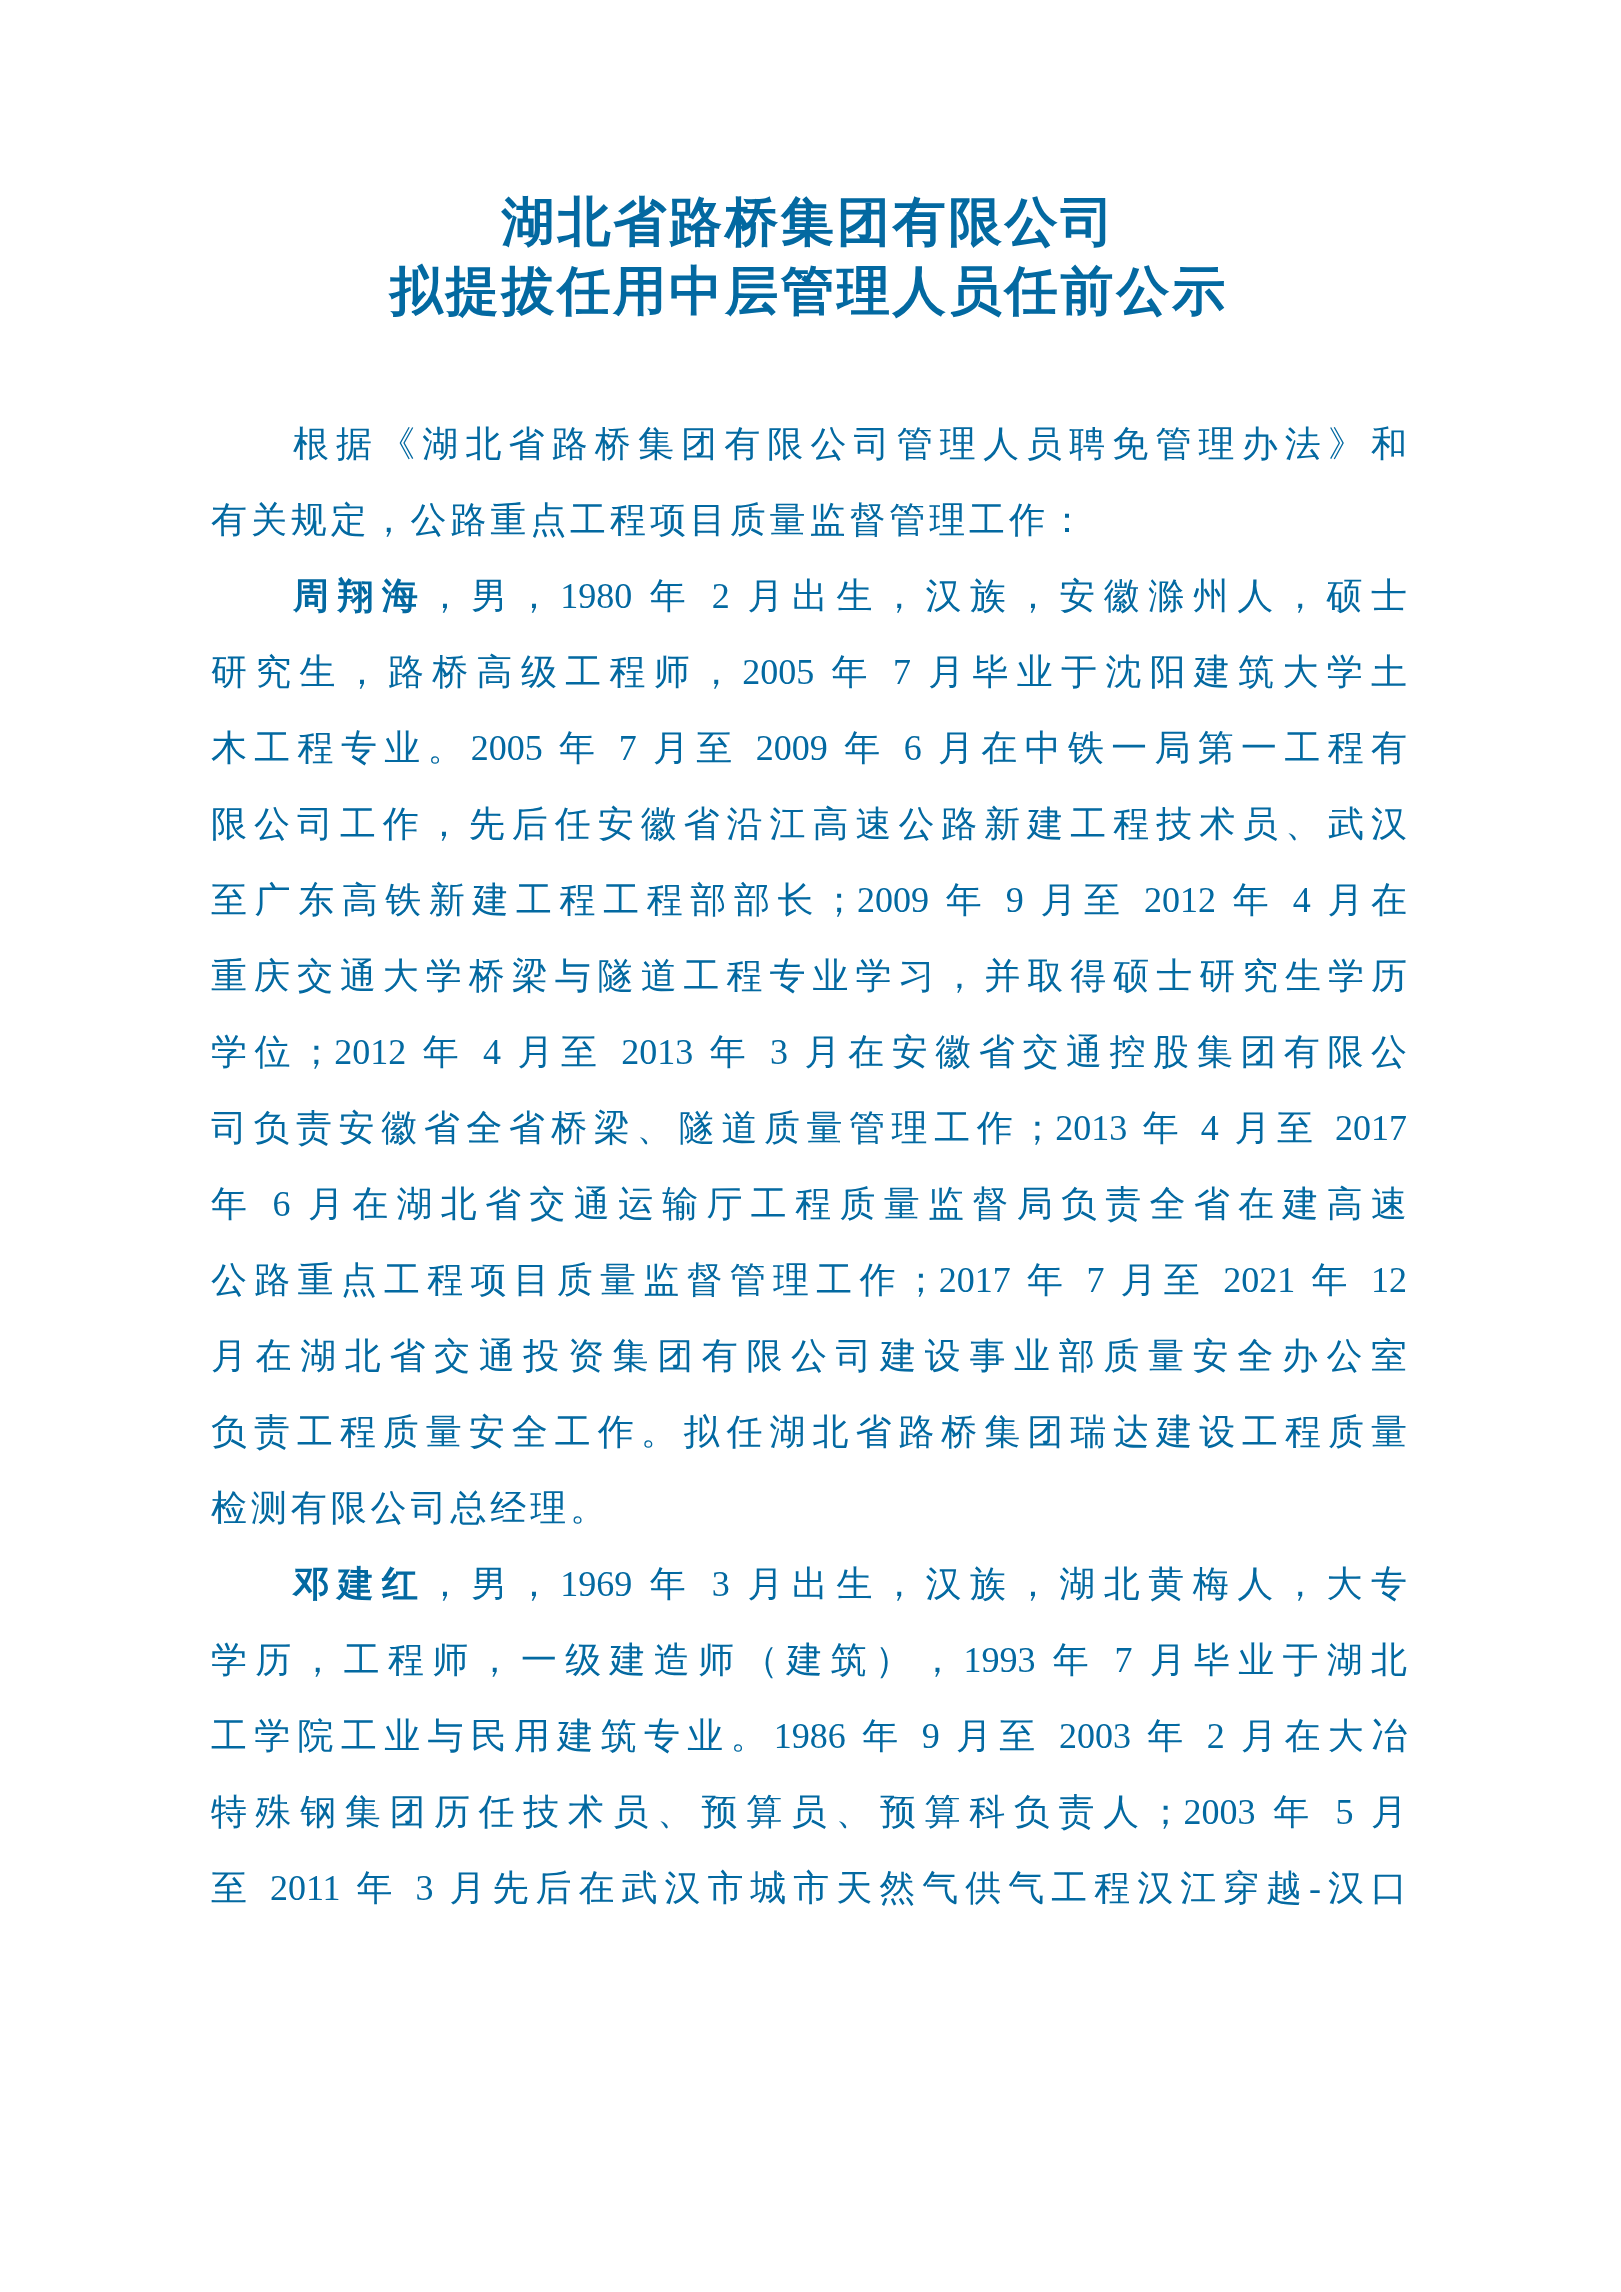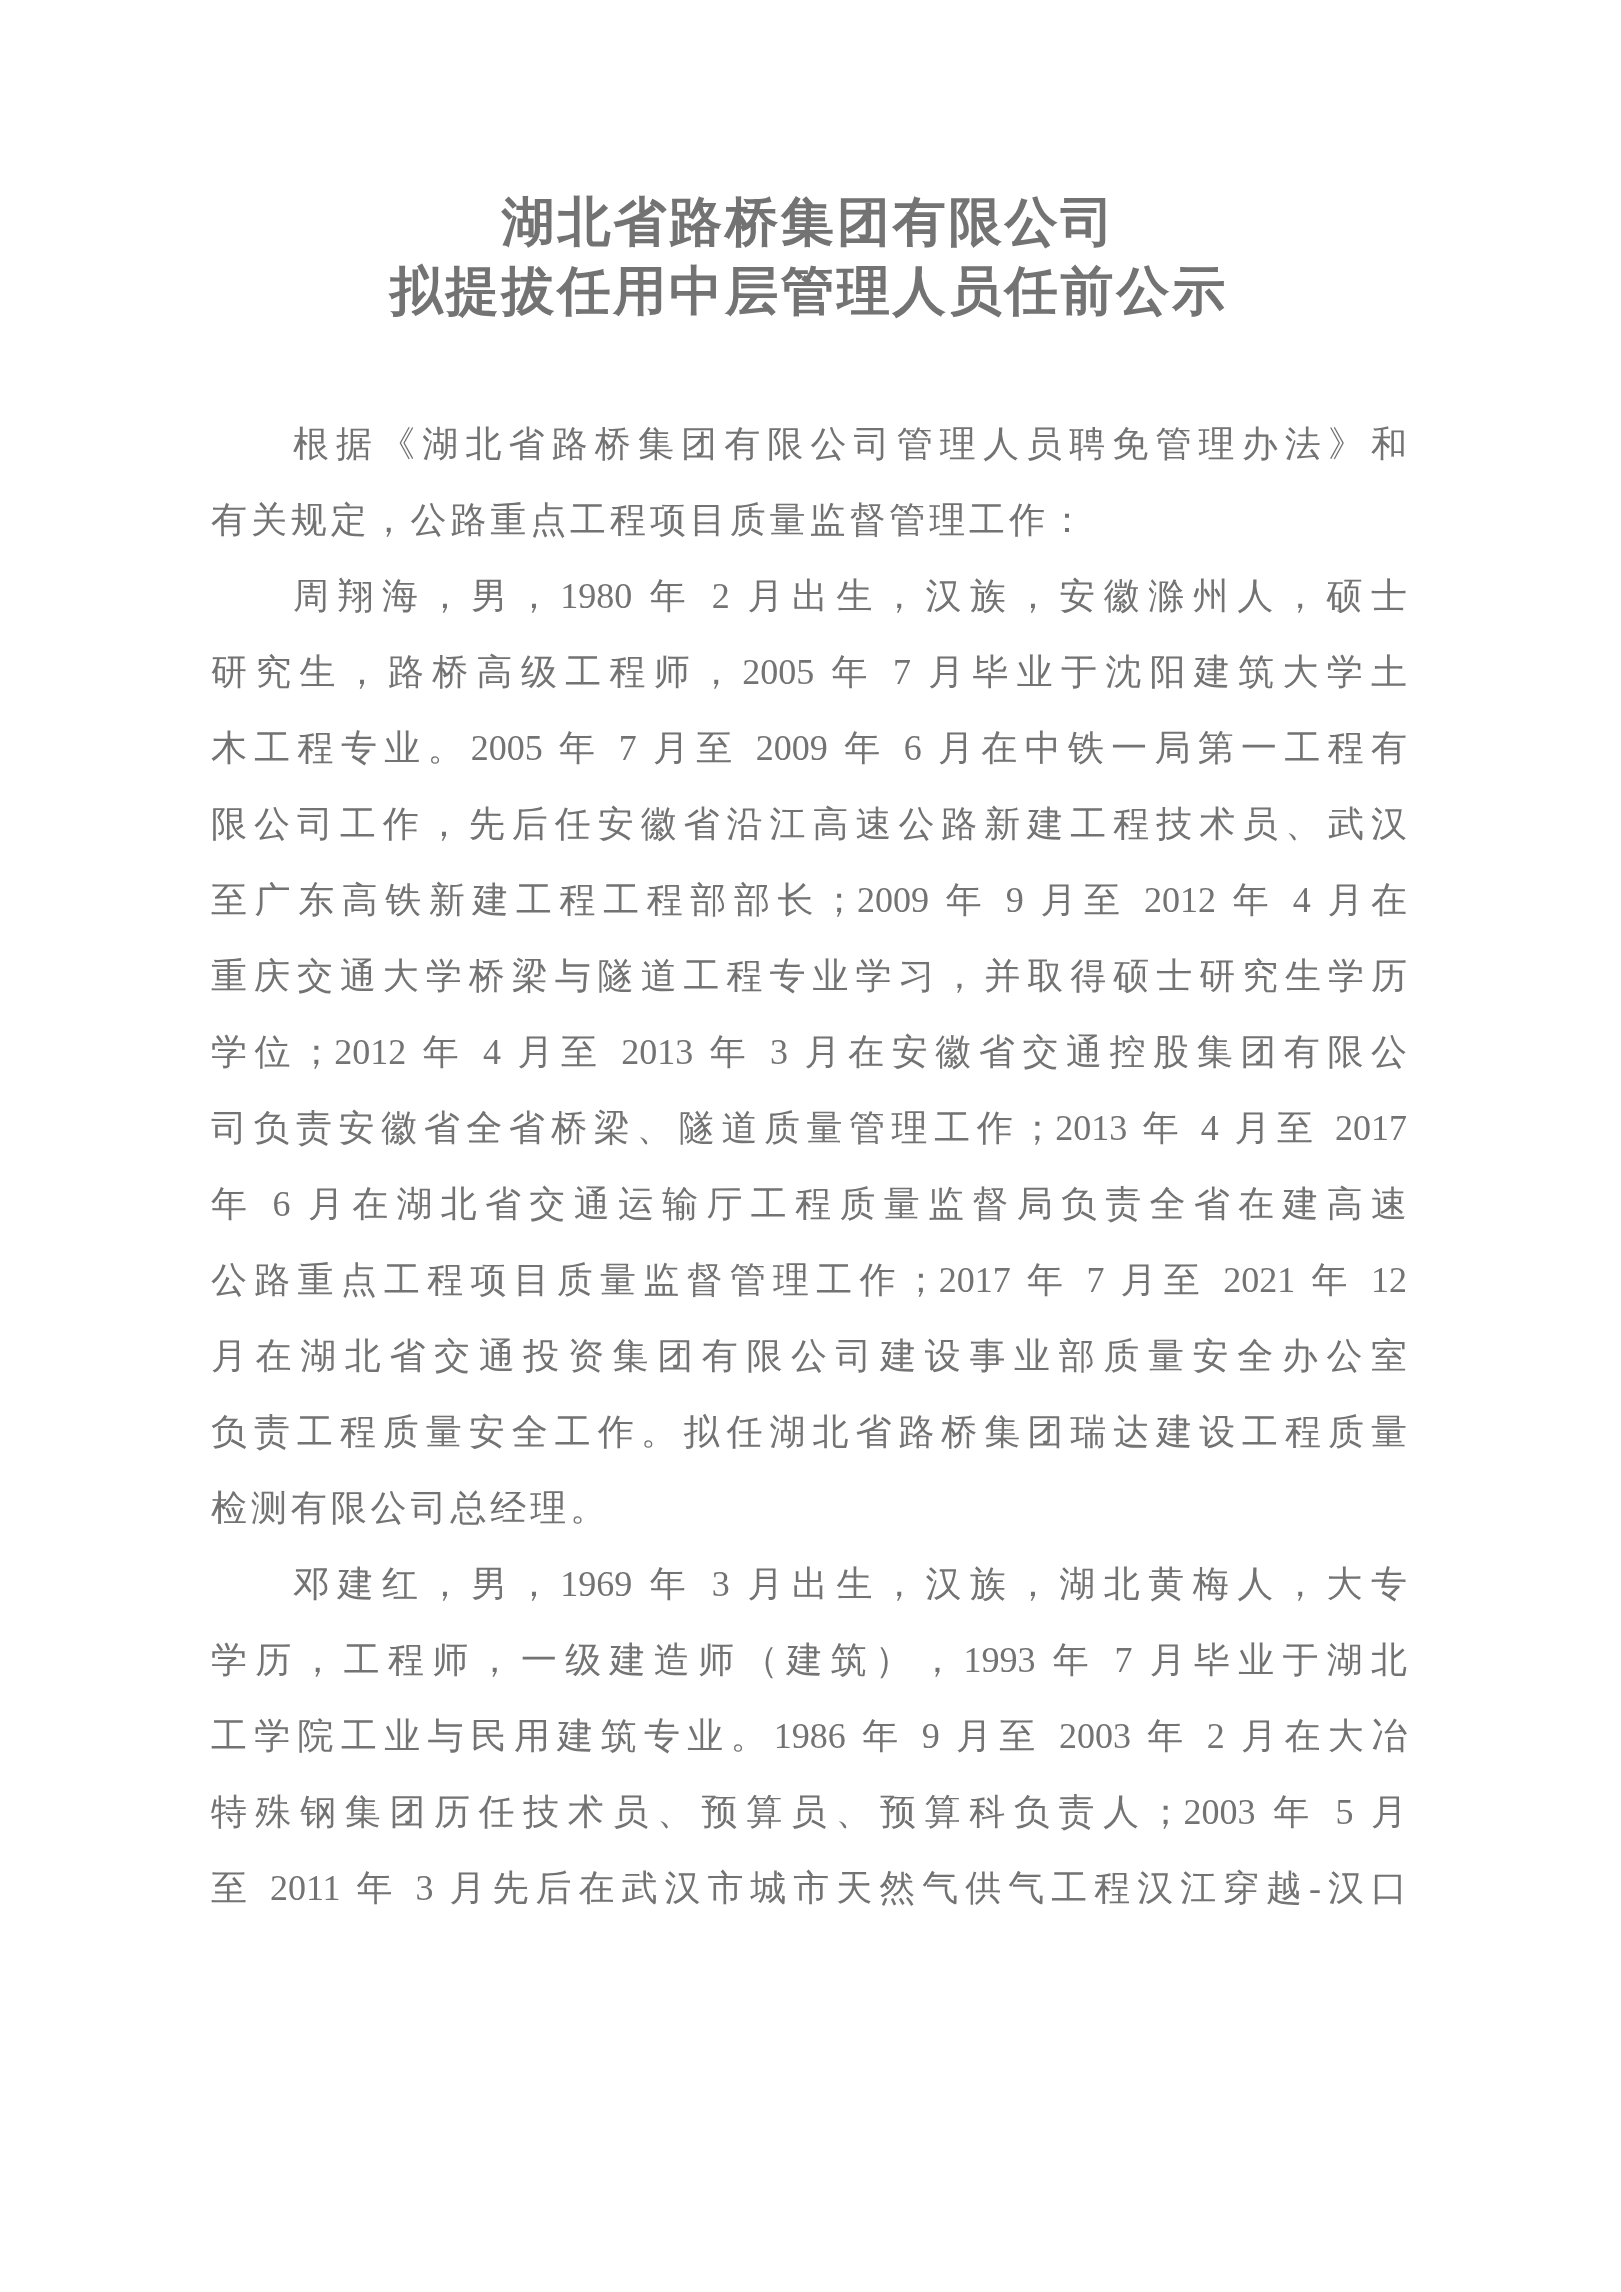--- a/index.html
+++ b/index.html
@@ -5,21 +5,21 @@
   html, body {
     margin: 0;
     padding: 0;
     background: #ffffff;
   }
   .page {
     position: relative;
     width: 1621px;
     height: 2293px;
     background: #ffffff;
-    color: #737373;
+    color: #0369a1;
     font-family: "Liberation Serif", "DejaVu Serif", serif;
     overflow: hidden;
   }
   .doc-title {
     position: absolute;
     top: 188px;
     left: 211px;
     width: 1196px;
     text-align: center;
     font-weight: bold;
@@ -43,21 +43,21 @@
     white-space: nowrap;
   }
   .line.indent {
     text-indent: 82px;
   }
   .line.last {
     text-align-last: left;
     letter-spacing: 3.9px;
   }
   .person-name {
-    font-weight: normal;
+    font-weight: bold;
   }
 </style>
 </head>
 <body>
 
 <div class="page">
   <header class="doc-title">
     <div class="title-line">湖北省路桥集团有限公司</div>
     <div class="title-line">拟提拔任用中层管理人员任前公示</div>
   </header>

